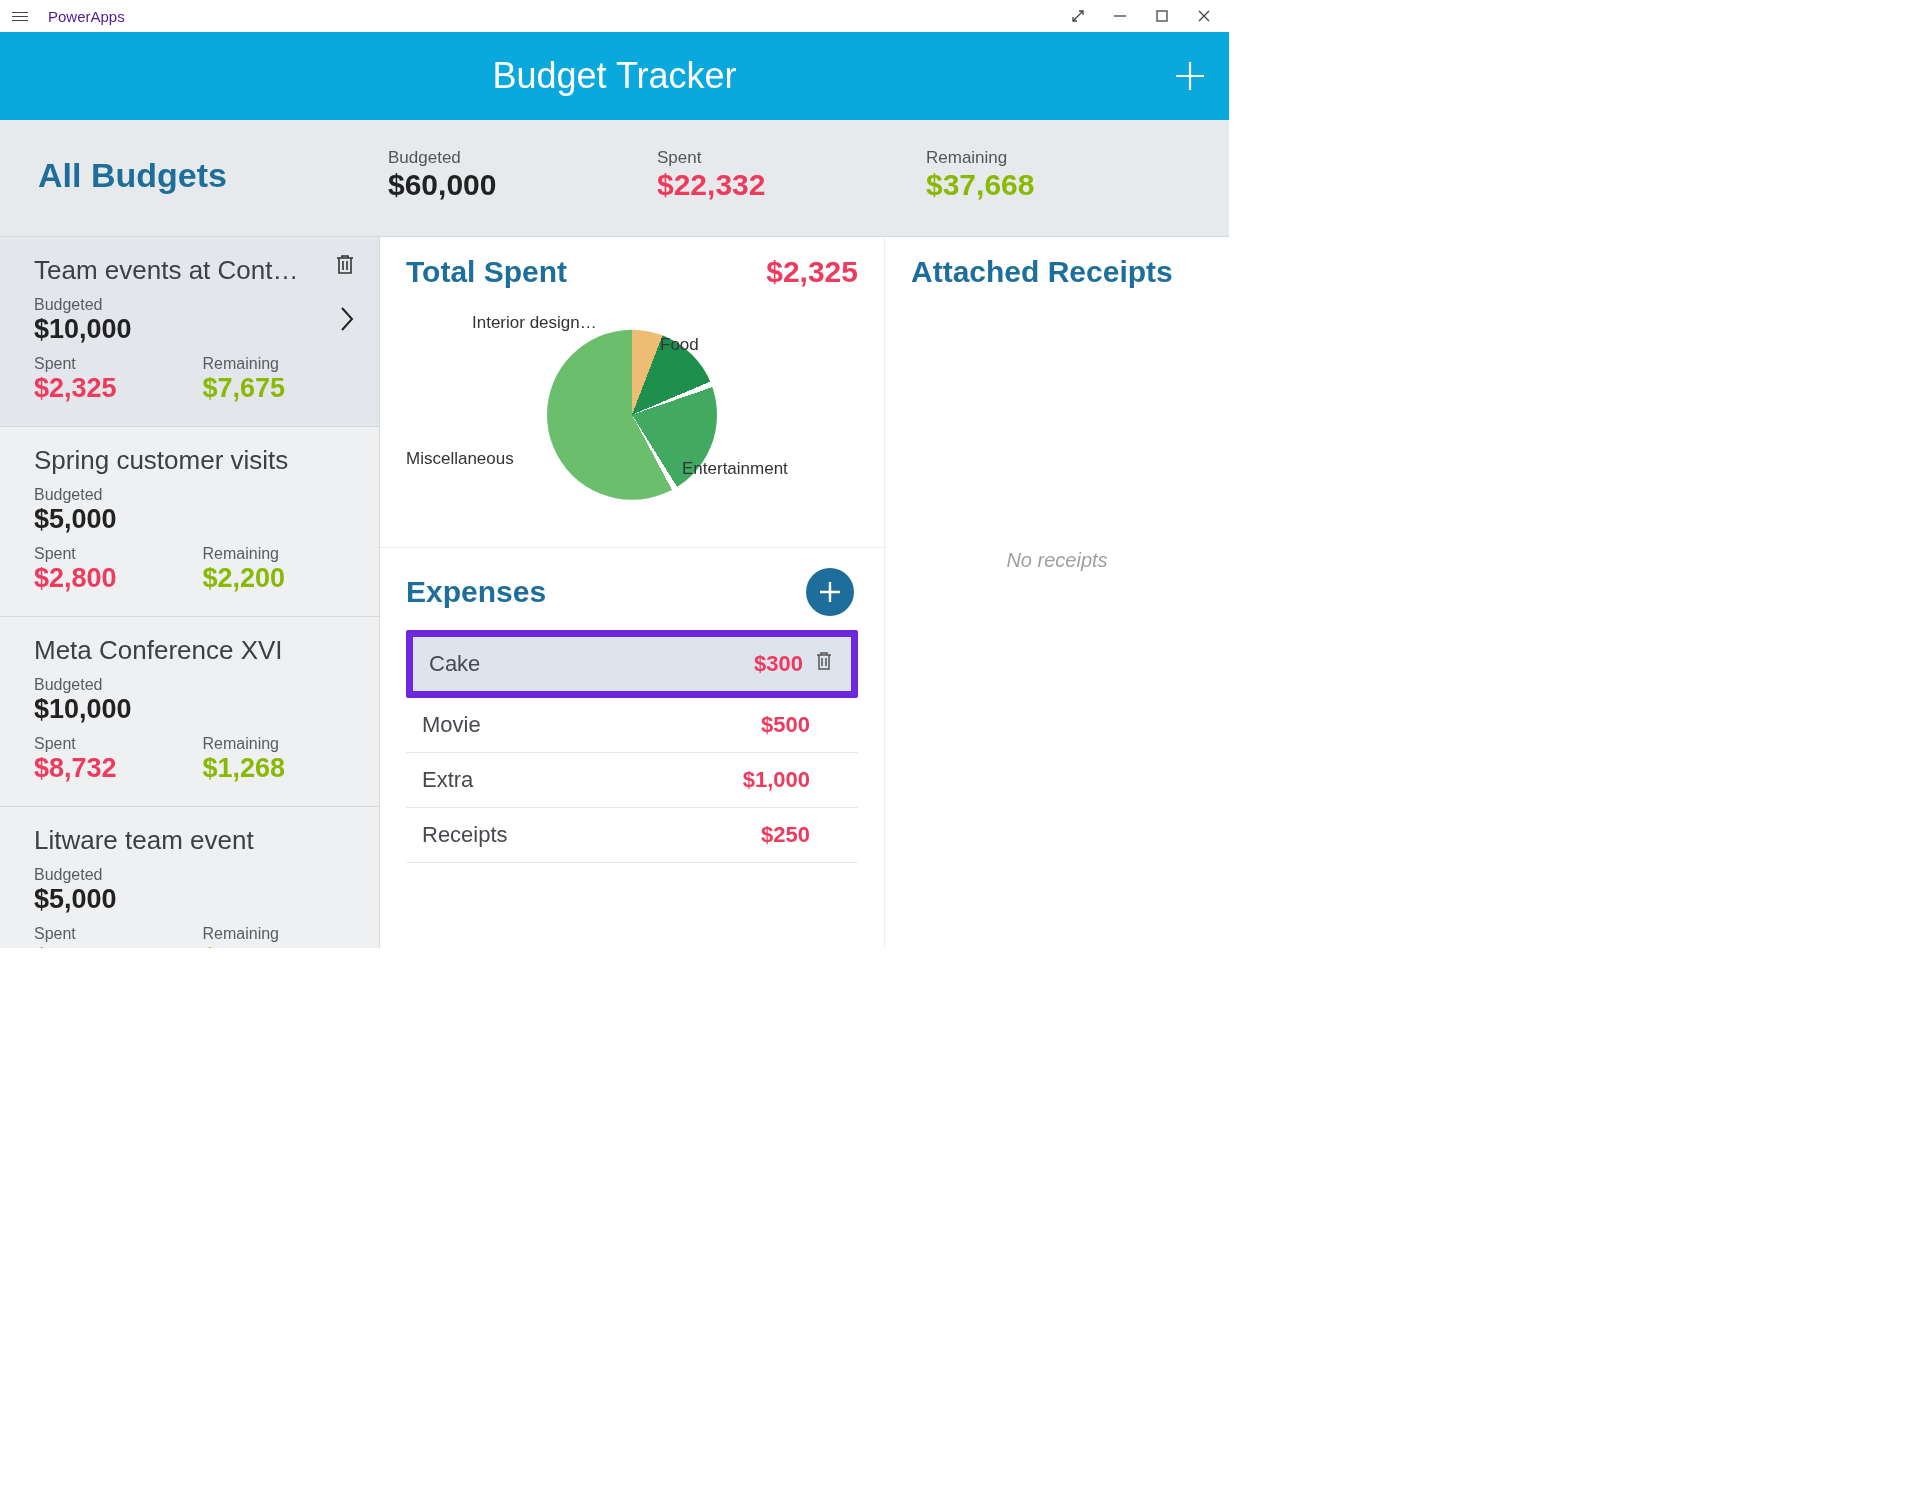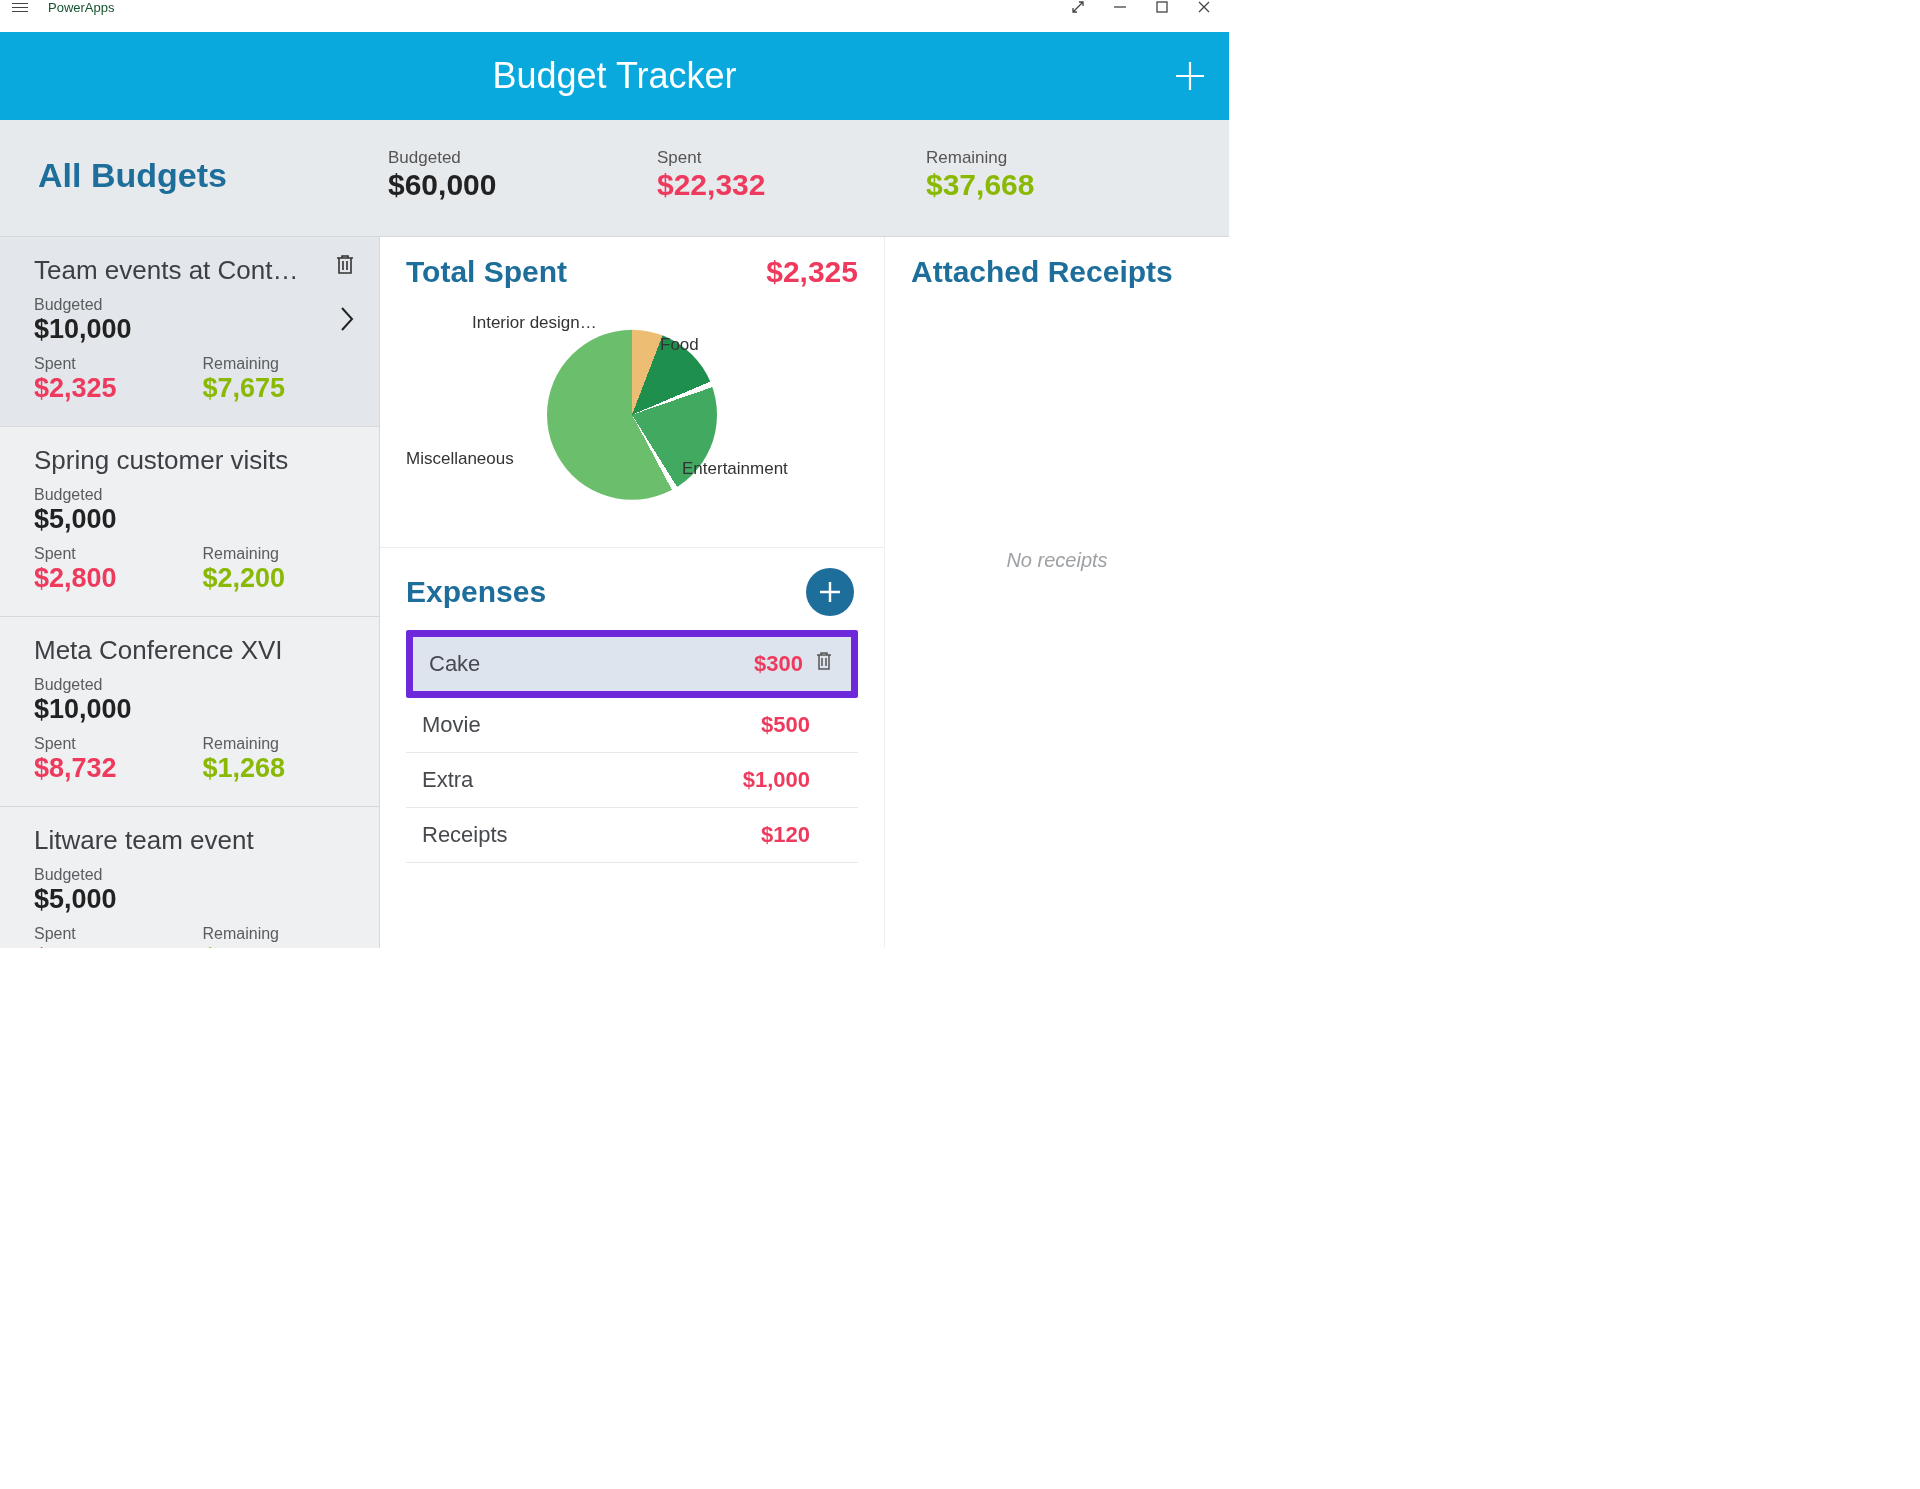--- a/index.html
+++ b/index.html
@@ -9,24 +9,24 @@
     color:#222;
     background:#fff;
     width:1229px;
   }
 
   
   .titlebar {
     height:32px;
     background:#fff;
     display:flex;
-    align-items:flex-start;
+    align-items:center;
     justify-content:space-between;
-    font-size:13px;
-    color:#14532d;
+    font-size:15px;
+    color:#4c1d95;
   }
   .titlebar-left { display:flex; align-items:center; gap:20px; padding-left:12px;}
   .menu-icon { width:16px; display:flex; flex-direction:column; gap:3px; cursor:pointer;}
   .menu-icon span{ display:block; height:1px; background:#444; width:100%; }
   .titlebar-right { display:flex; align-items:center; gap:28px; padding-right:18px;}
   .winbtn { width:14px; height:14px; display:flex; align-items:center; justify-content:center; color:#444;}
   .winbtn svg{ display:block; }
 
   
   .app-header {
@@ -383,21 +383,21 @@
       </div>
 
       <div class="expense-row">
         <div class="expense-name">Extra</div>
         <div class="expense-amount">$1,000</div>
         <span class="expense-trash"></span>
       </div>
 
       <div class="expense-row">
         <div class="expense-name">Receipts</div>
-        <div class="expense-amount">$120</div>
+        <div class="expense-amount">$250</div>
         <span class="expense-trash"></span>
       </div>
 
     </div>
   </div>
 
   <div class="receipts">
     <div class="section-title">Attached Receipts</div>
     <div class="no-receipts">No receipts</div>
   </div>

